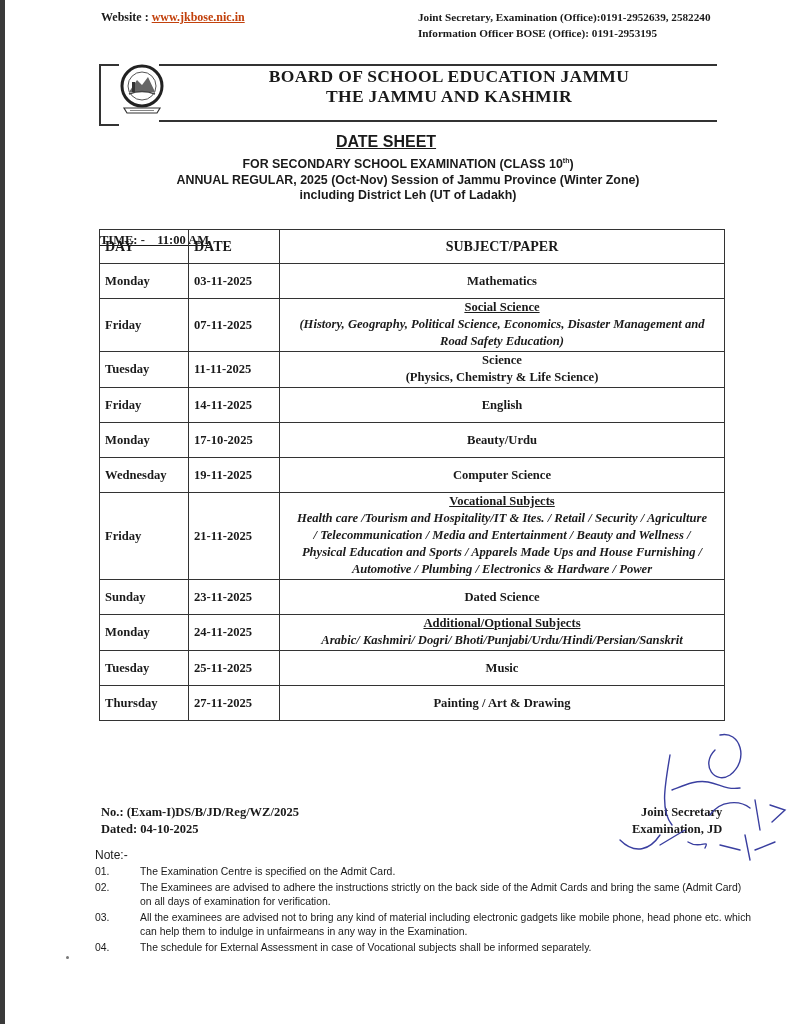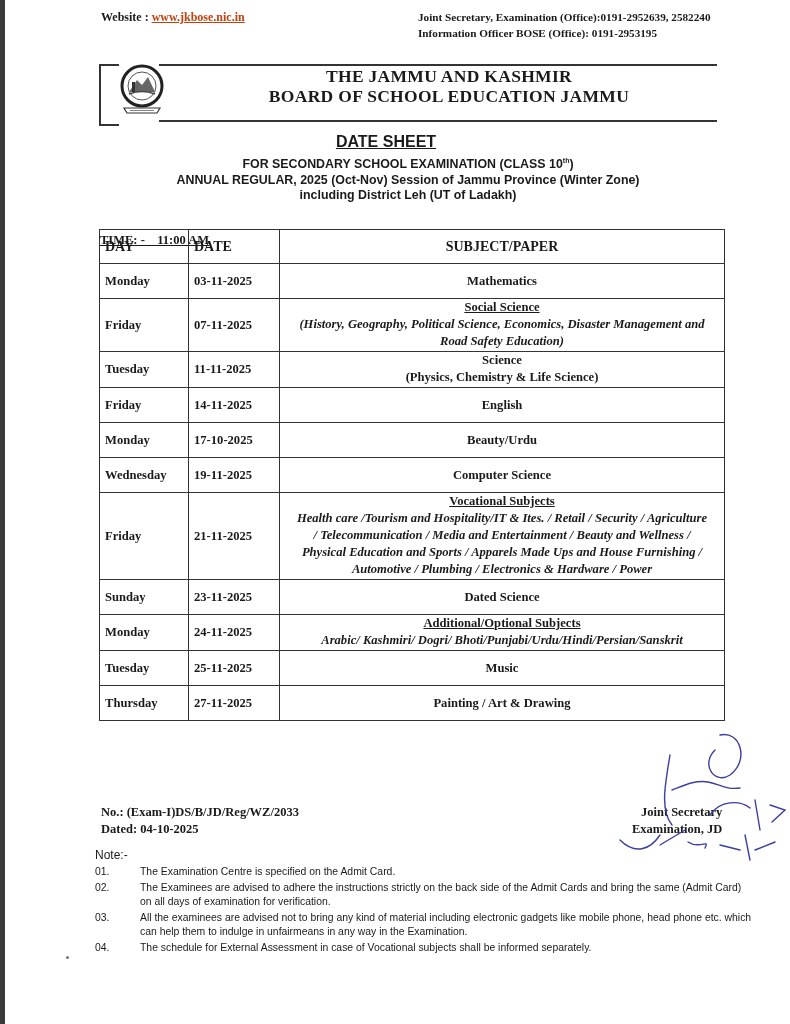--- a/index.html
+++ b/index.html
@@ -60,22 +60,22 @@
   <svg class="logo" viewBox="0 0 44 58">
     <circle cx="22" cy="24" r="20" fill="#fff" stroke="#222" stroke-width="3"></circle>
     <circle cx="22" cy="24" r="14" fill="#fff" stroke="#555" stroke-width="1"></circle>
     <path d="M9 30 L17 18 L22 23 L28 15 L35 30 Z" fill="#666"></path>
     <rect x="12" y="20" width="3" height="10" fill="#333"></rect>
     <path d="M9 32 Q22 27 35 32" stroke="#444" stroke-width="1.5" fill="none"></path>
     <path d="M4 46 L40 46 L37 51 L7 51 Z" fill="#fff" stroke="#333" stroke-width="1.2"></path>
     <path d="M10 48.5 L34 48.5" stroke="#666" stroke-width="0.8"></path>
   </svg>
   <div class="org">
+    <div>BOARD OF SCHOOL EDUCATION JAMMU</div>
     <div>THE JAMMU AND KASHMIR</div>
-    <div>BOARD OF SCHOOL EDUCATION JAMMU</div>
   </div>
 </div>
 
 <div class="ds-title">DATE SHEET</div>
 <div class="ds-sub">
   <div><span>FOR SECONDARY SCHOOL EXAMINATION (CLASS 10</span><sup style="font-size:7px">th</sup><span>)</span></div>
   <div>ANNUAL REGULAR, 2025 (Oct-Nov) Session of Jammu Province (Winter Zone)</div>
   <div>including District Leh (UT of Ladakh)</div>
 </div>
 
@@ -168,21 +168,21 @@
         <td>Thursday</td>
         <td>27-11-2025</td>
         <td class="subj-cell">
           <div>Painting / Art &amp; Drawing</div>
         </td>
       </tr>
     </tbody>
 </table>
 
 <div class="ref">
-  <div>No.: (Exam-I)DS/B/JD/Reg/WZ/2033</div>
+  <div>No.: (Exam-I)DS/B/JD/Reg/WZ/2025</div>
   <div>Dated: 04-10-2025</div>
 </div>
 
 <div class="signer">
   <div>Joint Secretary</div>
   <div>Examination, JD</div>
 </div>
 
 <svg class="sig" viewBox="0 0 200 140">
   <g fill="none" stroke="#3a3fa0" stroke-width="1.4" stroke-linecap="round">

